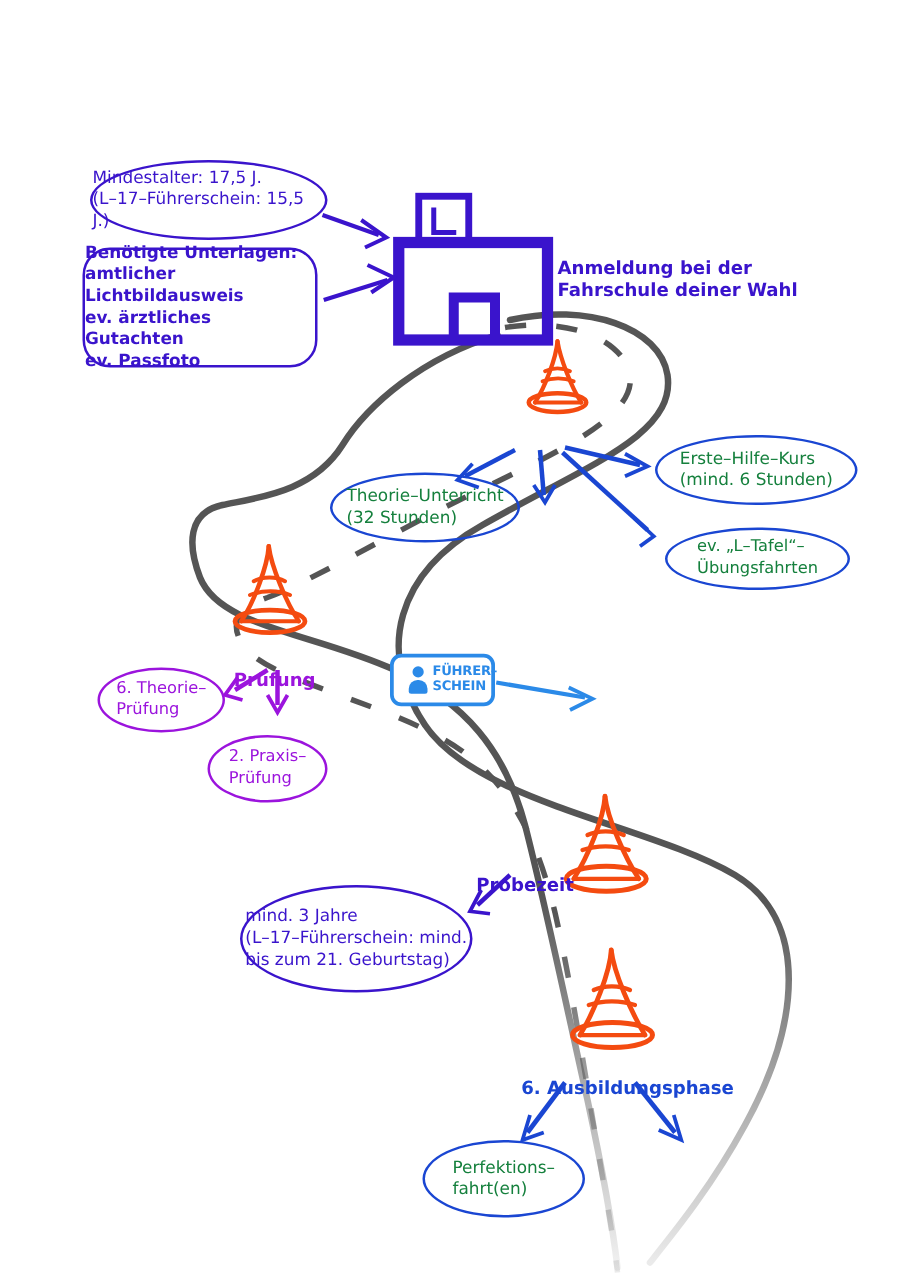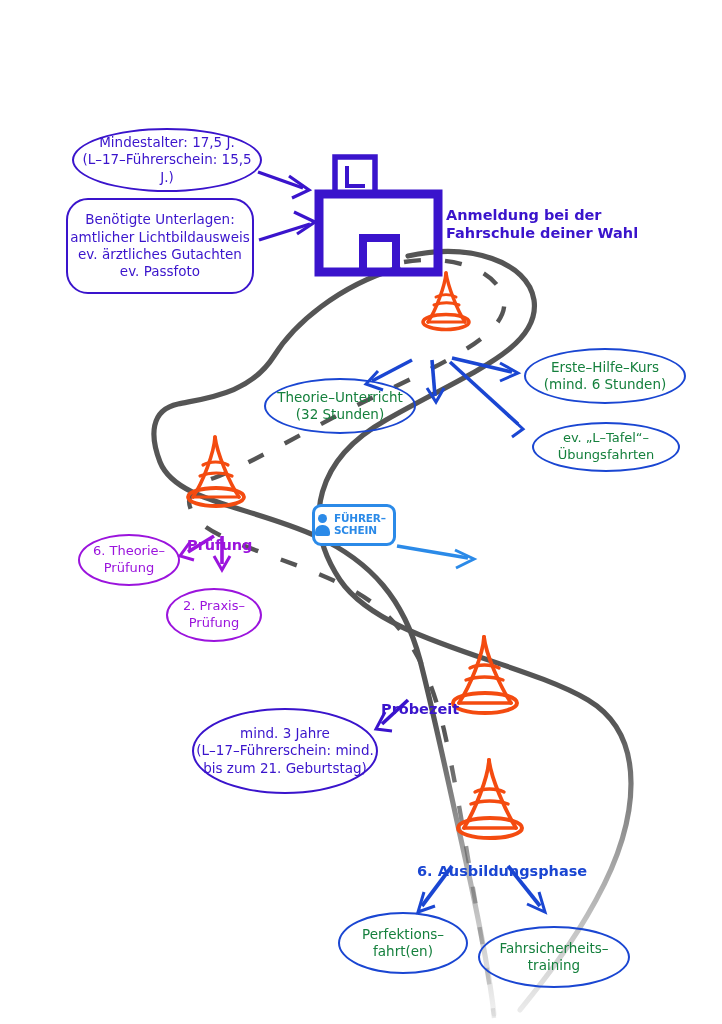--- a/index.html
+++ b/index.html
@@ -23,21 +23,20 @@
   }
   #glyph-layer { pointer-events: none; }
 
   
   .bubble {
     position: absolute;
     box-sizing: border-box;
     display: flex;
     align-items: center;
     justify-content: center;
-    text-align: center;
     line-height: 1.28;
     white-space: pre-line;
     background: transparent;
   }
   .bubble .txt { display: block; }
 
   .oval { border-radius: 50% / 50%; }
   .roundrect { border-radius: 22px; }
 
   
@@ -56,29 +55,29 @@
     white-space: pre-line;
     line-height: 1.25;
   }
   .h-violet { color: #3a14cc; }
   .h-blue   { color: #1a46d2; }
   .h-purple { color: #9b14dd; }
 
   
   #licence-badge {
     position: absolute;
-    left: 312px; top: 504px;
+    left: 312px; top: 523px;
     width: 84px; height: 42px;
     border: 3px solid #2b8ae8;
     border-radius: 9px;
     background: #ffffff;
     display: flex;
     align-items: center;
     gap: 4px;
-    padding: 0 0;
+    padding: 0 12px;
     box-sizing: border-box;
   }
   #licence-badge .person {
     width: 15px; height: 22px;
     flex: 0 0 auto;
     position: relative;
   }
   #licence-badge .person .head {
     position: absolute; left: 3px; top: 0;
     width: 9px; height: 9px; border-radius: 50%;
@@ -240,21 +239,21 @@
       <path d="M508,866 L540,906" stroke-width="3.8"></path>
       <path d="M527,904 L545,912 L539,892" stroke-width="3" stroke-linejoin="miter"></path>
     </g>
   </svg>
 
   <div class="bubble oval v" style="left:72px; top:128px; width:190px; height:64px; font-size:13.5px;">
     <span class="txt">Mindestalter: 17,5 J.
 (L–17–Führerschein: 15,5 J.)</span>
   </div>
 
-  <div class="bubble roundrect v" style="left:66px; top:198px; width:188px; height:96px; font-size:13.5px;">
+  <div class="bubble roundrect v" style="left:66px; top:198px; width:188px; height:96px; font-size:13.5px;font-weight:bold;">
     <span class="txt">Benötigte Unterlagen:
 amtlicher Lichtbildausweis
 ev. ärztliches Gutachten
 ev. Passfoto</span>
   </div>
 
   <div class="heading h-violet" style="left:446px; top:188px; font-size:14.5px;">
     <span>Anmeldung bei der
 Fahrschule deiner Wahl</span>
   </div>
@@ -312,18 +311,14 @@
 
   <div class="heading h-blue" style="left:417px; top:844px; font-size:14.5px;">
     <span>6. Ausbildungsphase</span>
   </div>
 
   <div class="bubble oval b" style="left:338px; top:912px; width:130px; height:62px; font-size:13.5px;">
     <span class="txt">Perfektions–
 fahrt(en)</span>
   </div>
 
-  <div class="bubble oval b" style="left:478px; top:926px; width:152px; height:62px; font-size:13.5px;">
-    <span class="txt">Fahrsicherheits–
-training</span>
-  </div>
 
 </div>
 
 </body></html>

